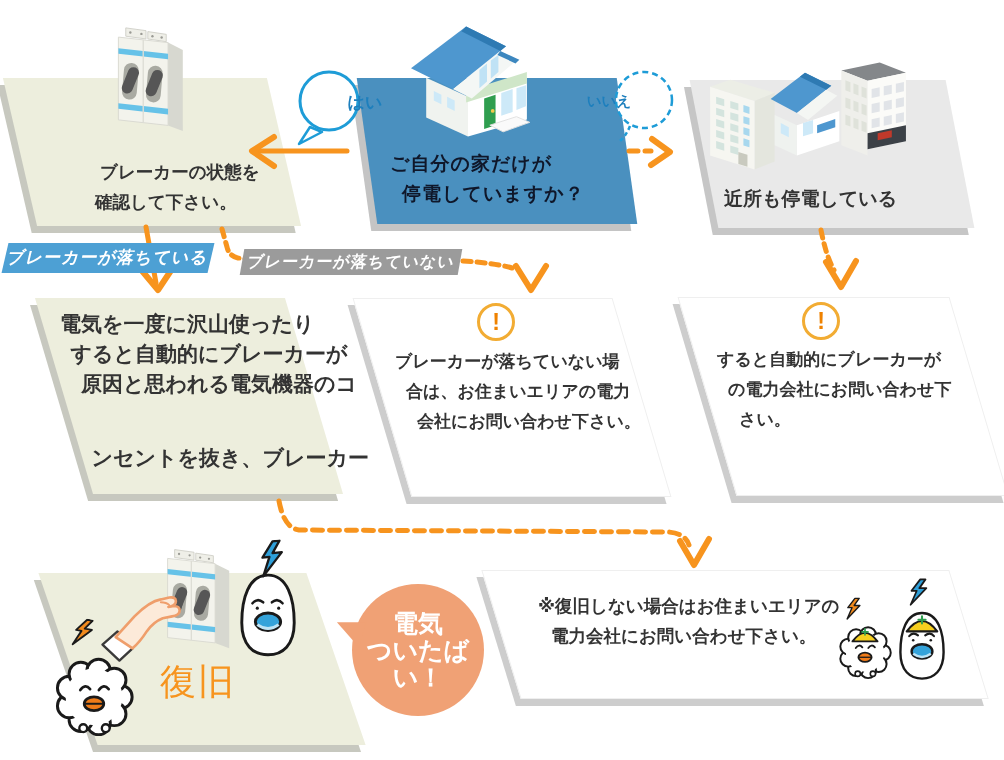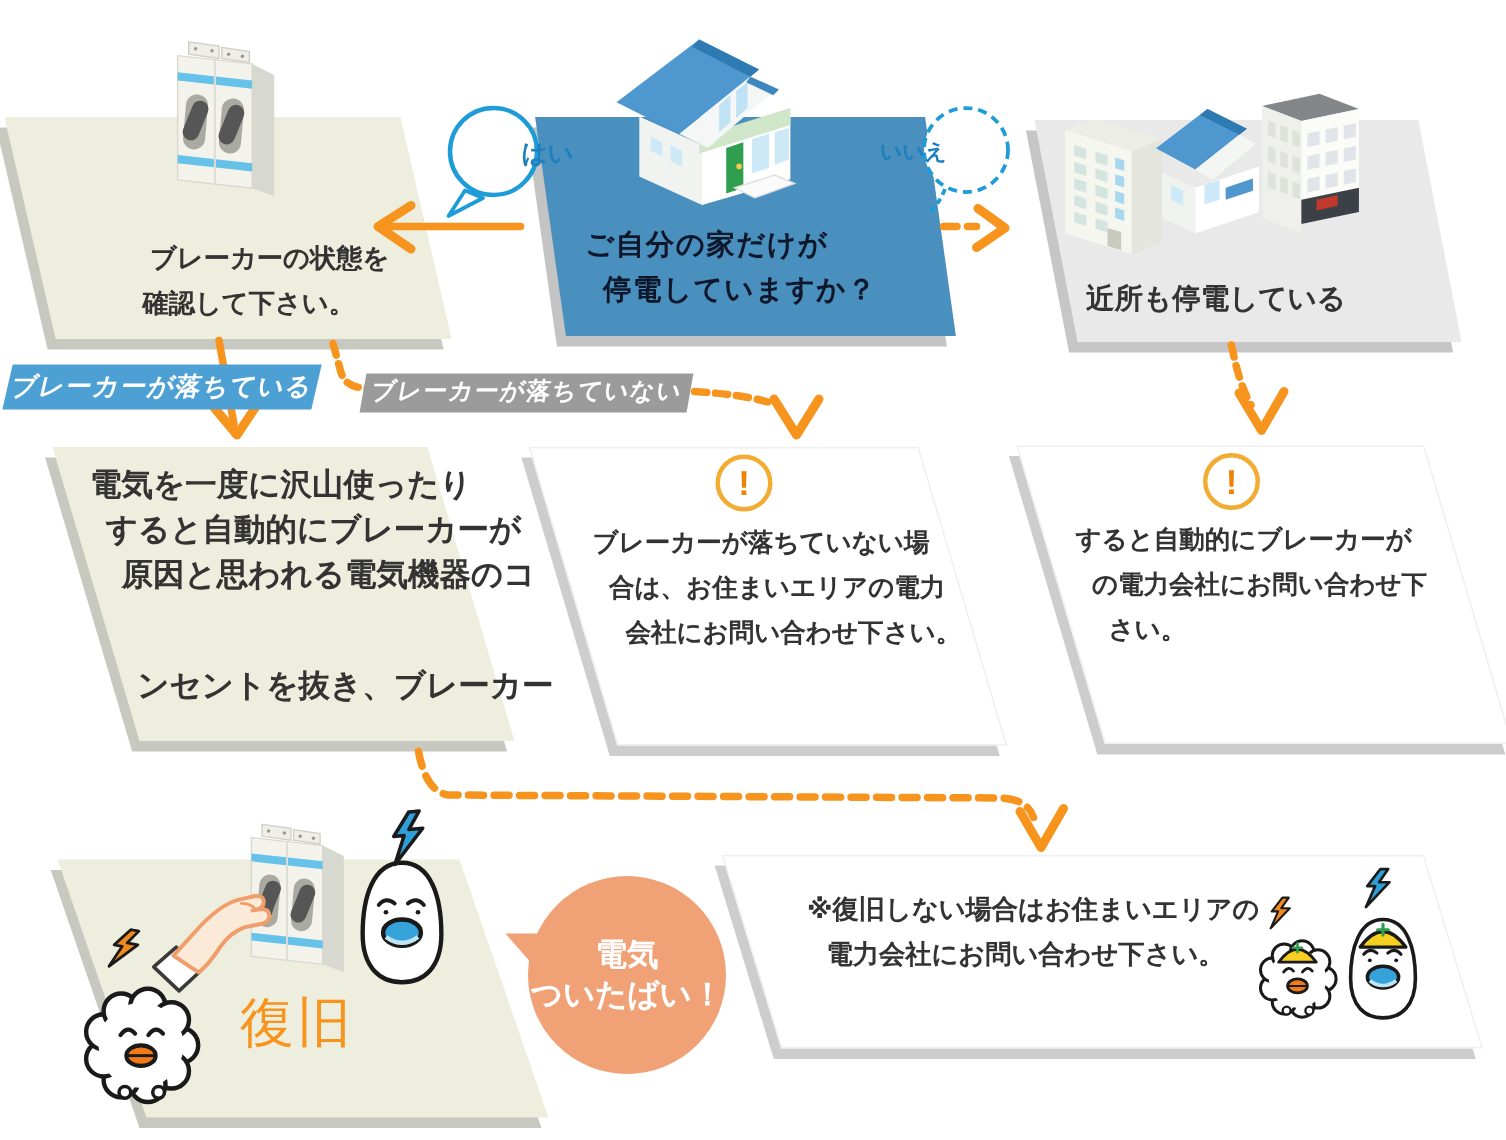--- a/index.html
+++ b/index.html
@@ -29,21 +29,21 @@
   .warn{position:absolute;z-index:5;width:32px;height:32px;border-radius:50%;
         border:3px solid #f2ac33;background:#fff;color:#ef8200;font-size:23px;font-weight:bold;
         display:flex;align-items:center;justify-content:center;}
   .bubble-label{position:absolute;z-index:5;color:#1d7fbd;font-weight:bold;text-align:center;}
   #speech{position:absolute;left:352px;top:584px;width:132px;height:132px;border-radius:50%;
           background:#f0a175;z-index:4;display:flex;flex-direction:column;align-items:center;
           justify-content:center;}
   #speech::before{content:"";position:absolute;left:-17px;top:34px;width:0;height:0;
           border-right:28px solid #f0a175;border-top:8px solid transparent;
           border-bottom:18px solid transparent;transform:rotate(16deg);}
-  #speech div{color:#fff;font-weight:bold;font-size:21px;line-height:27px;text-align:center;z-index:1;}
+  #speech div{color:#fff;font-weight:bold;font-size:25px;line-height:27px;text-align:center;z-index:1;}
   #restore-label{position:absolute;left:160px;top:658px;z-index:5;color:#f7941e;
           font-size:36px;font-weight:400;letter-spacing:2px;}
 </style>
 </head>
 <body>
 
 <div id="stage">
 
   <svg width="0" height="0" style="position:absolute">
     <defs>

